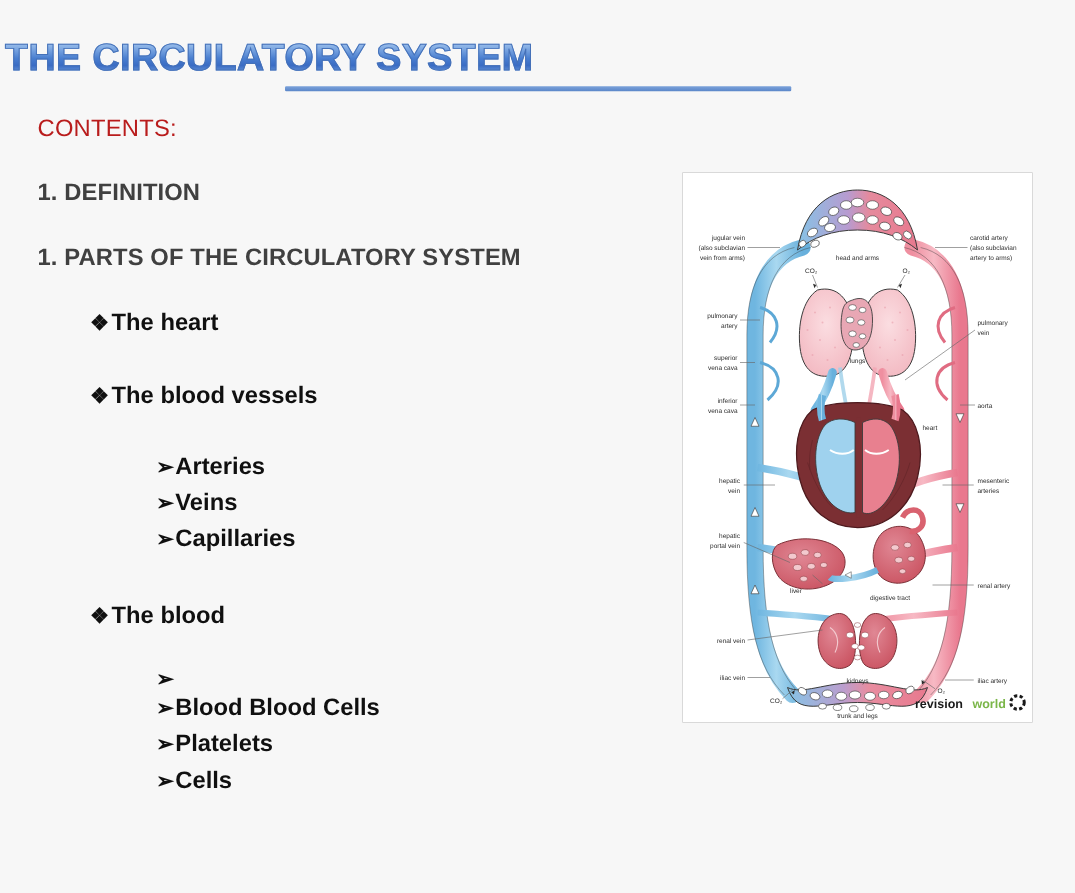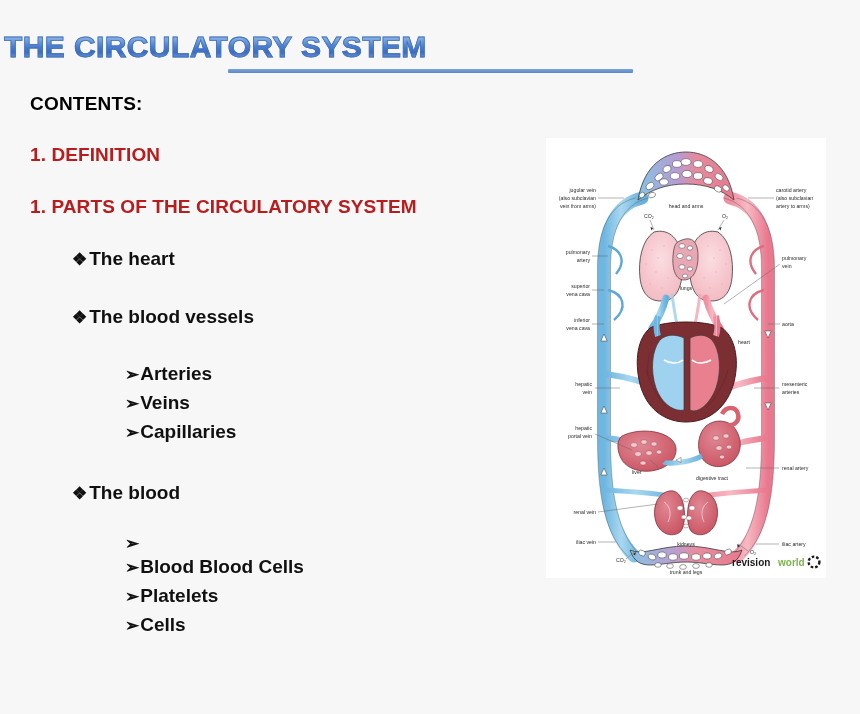--- a/index.html
+++ b/index.html
@@ -52,29 +52,29 @@
 
   
   #contents-col {
     position: absolute;
     left: 30px;
     top: 93px;
     width: 500px;
   }
   #contents-heading {
     font-size: 19px;
-    font-weight: bold;
-    color: #000000;
+    font-weight: normal;
+    color: #b91c1c;
     letter-spacing: 0.2px;
     margin: 0 0 29px 0;
   }
   .section-item {
     font-size: 19px;
     font-weight: bold;
-    color: #b91c1c;
+    color: #404040;
     letter-spacing: 0.1px;
     margin: 0 0 30px 0;
     white-space: nowrap;
   }
   .bullet-l1 {
     font-size: 19px;
     font-weight: bold;
     color: #101010;
     margin: 0 0 0 42px;
     display: flex;

